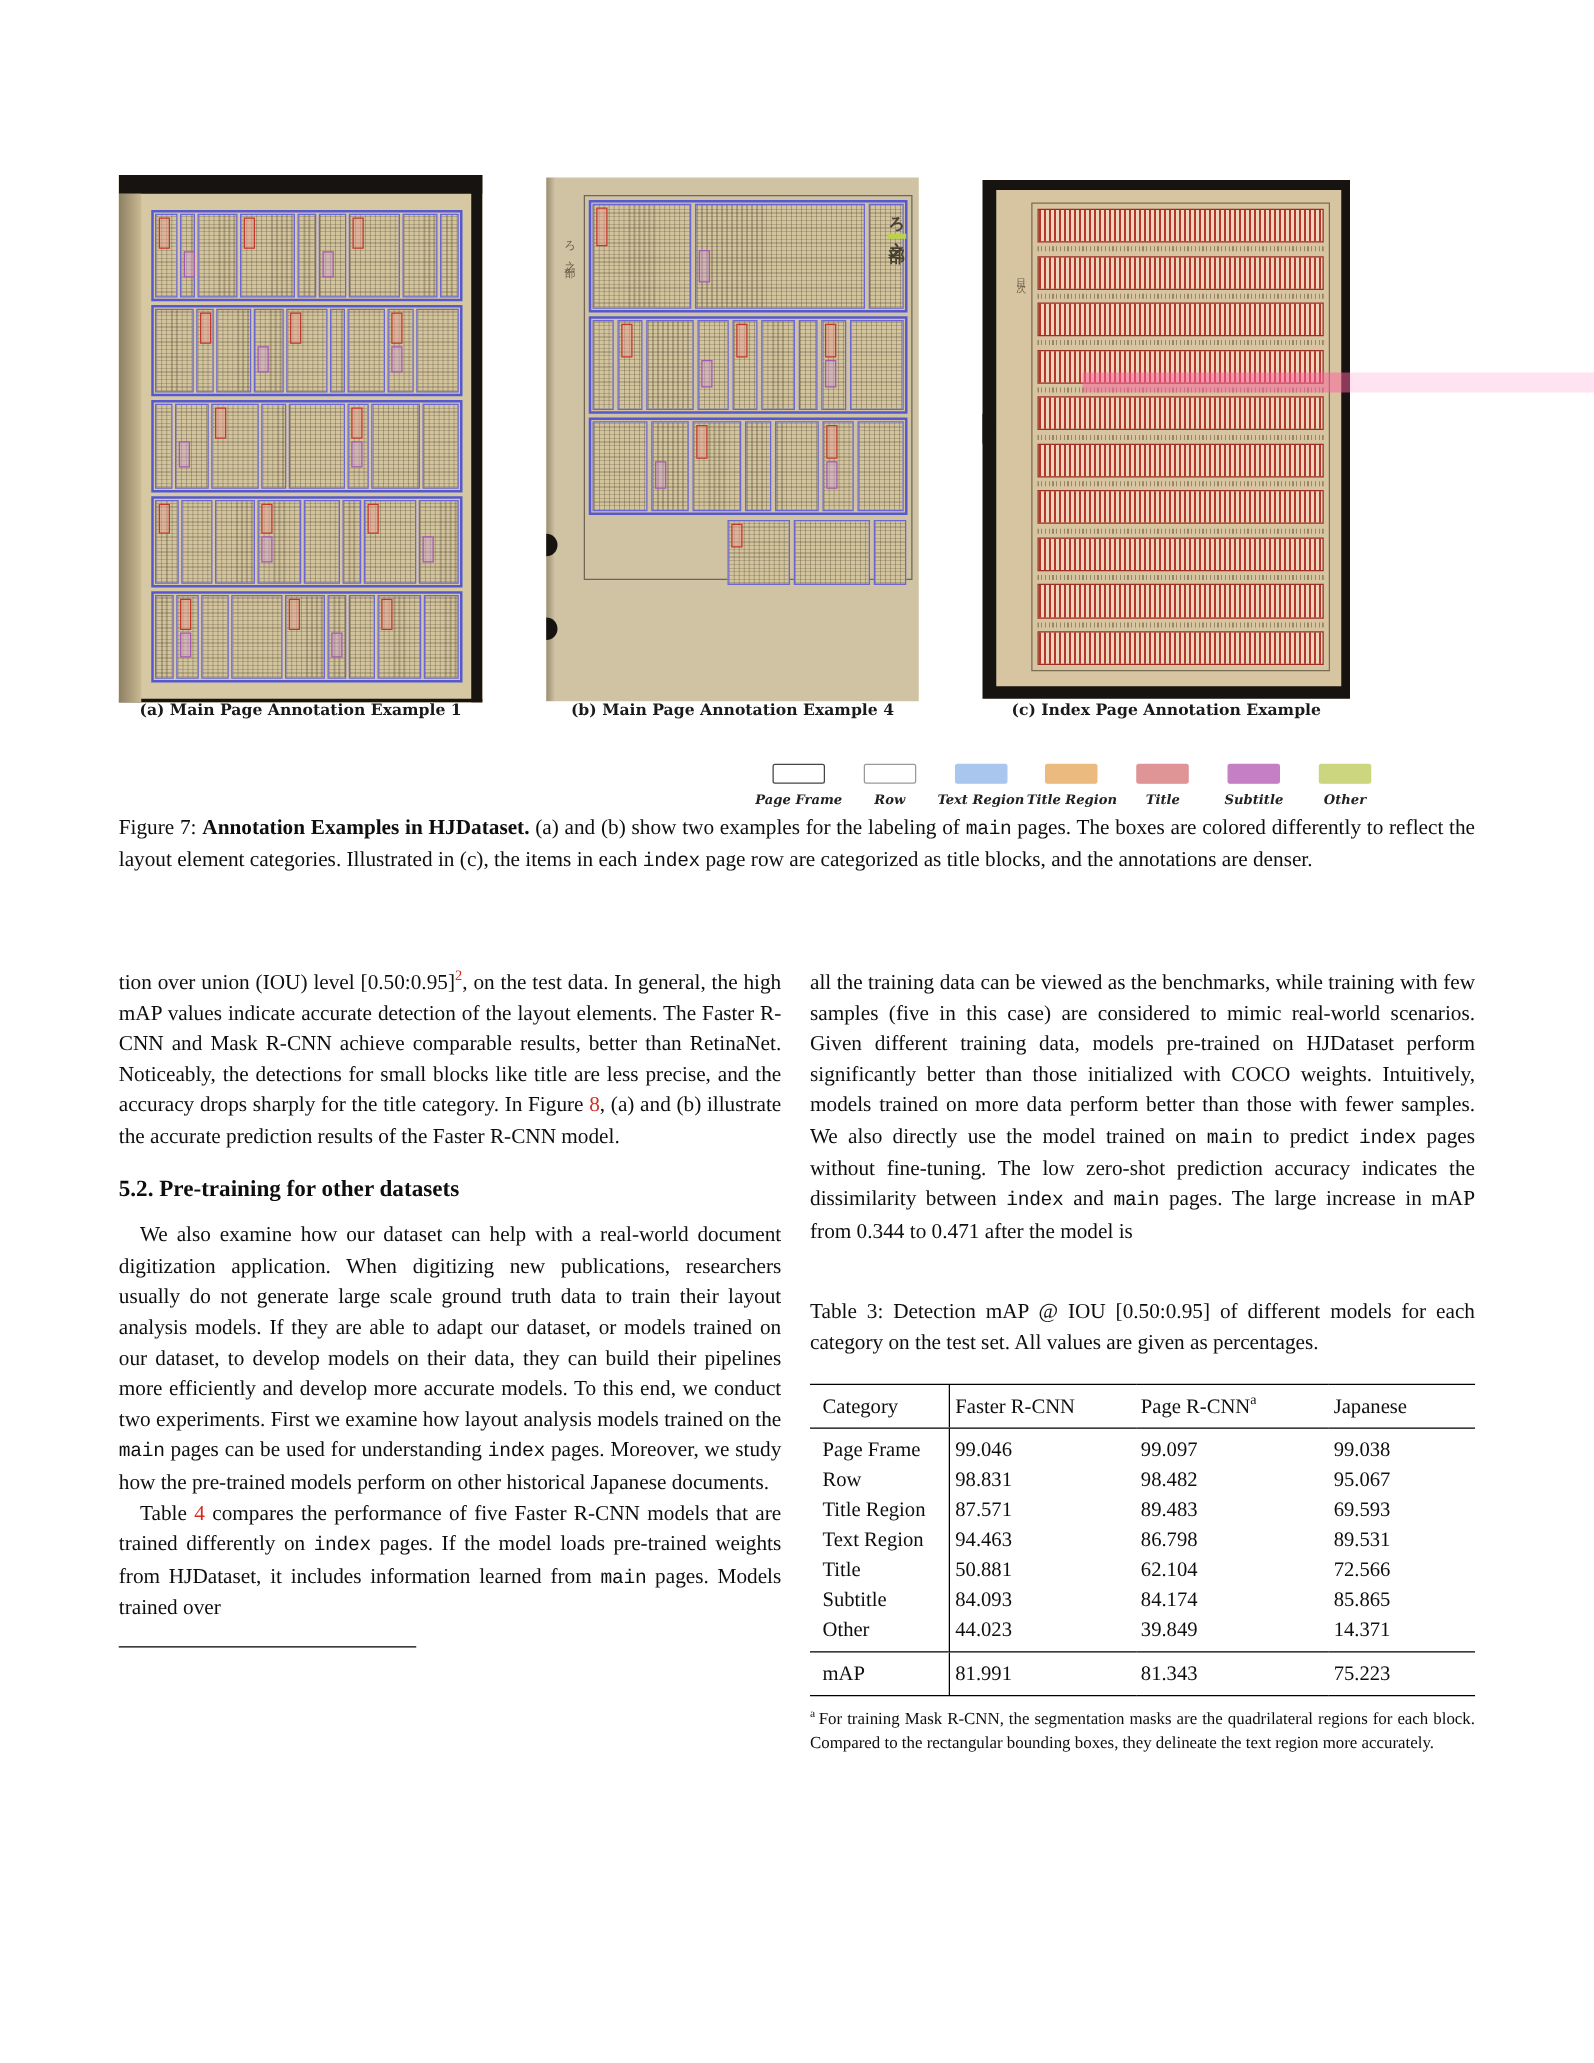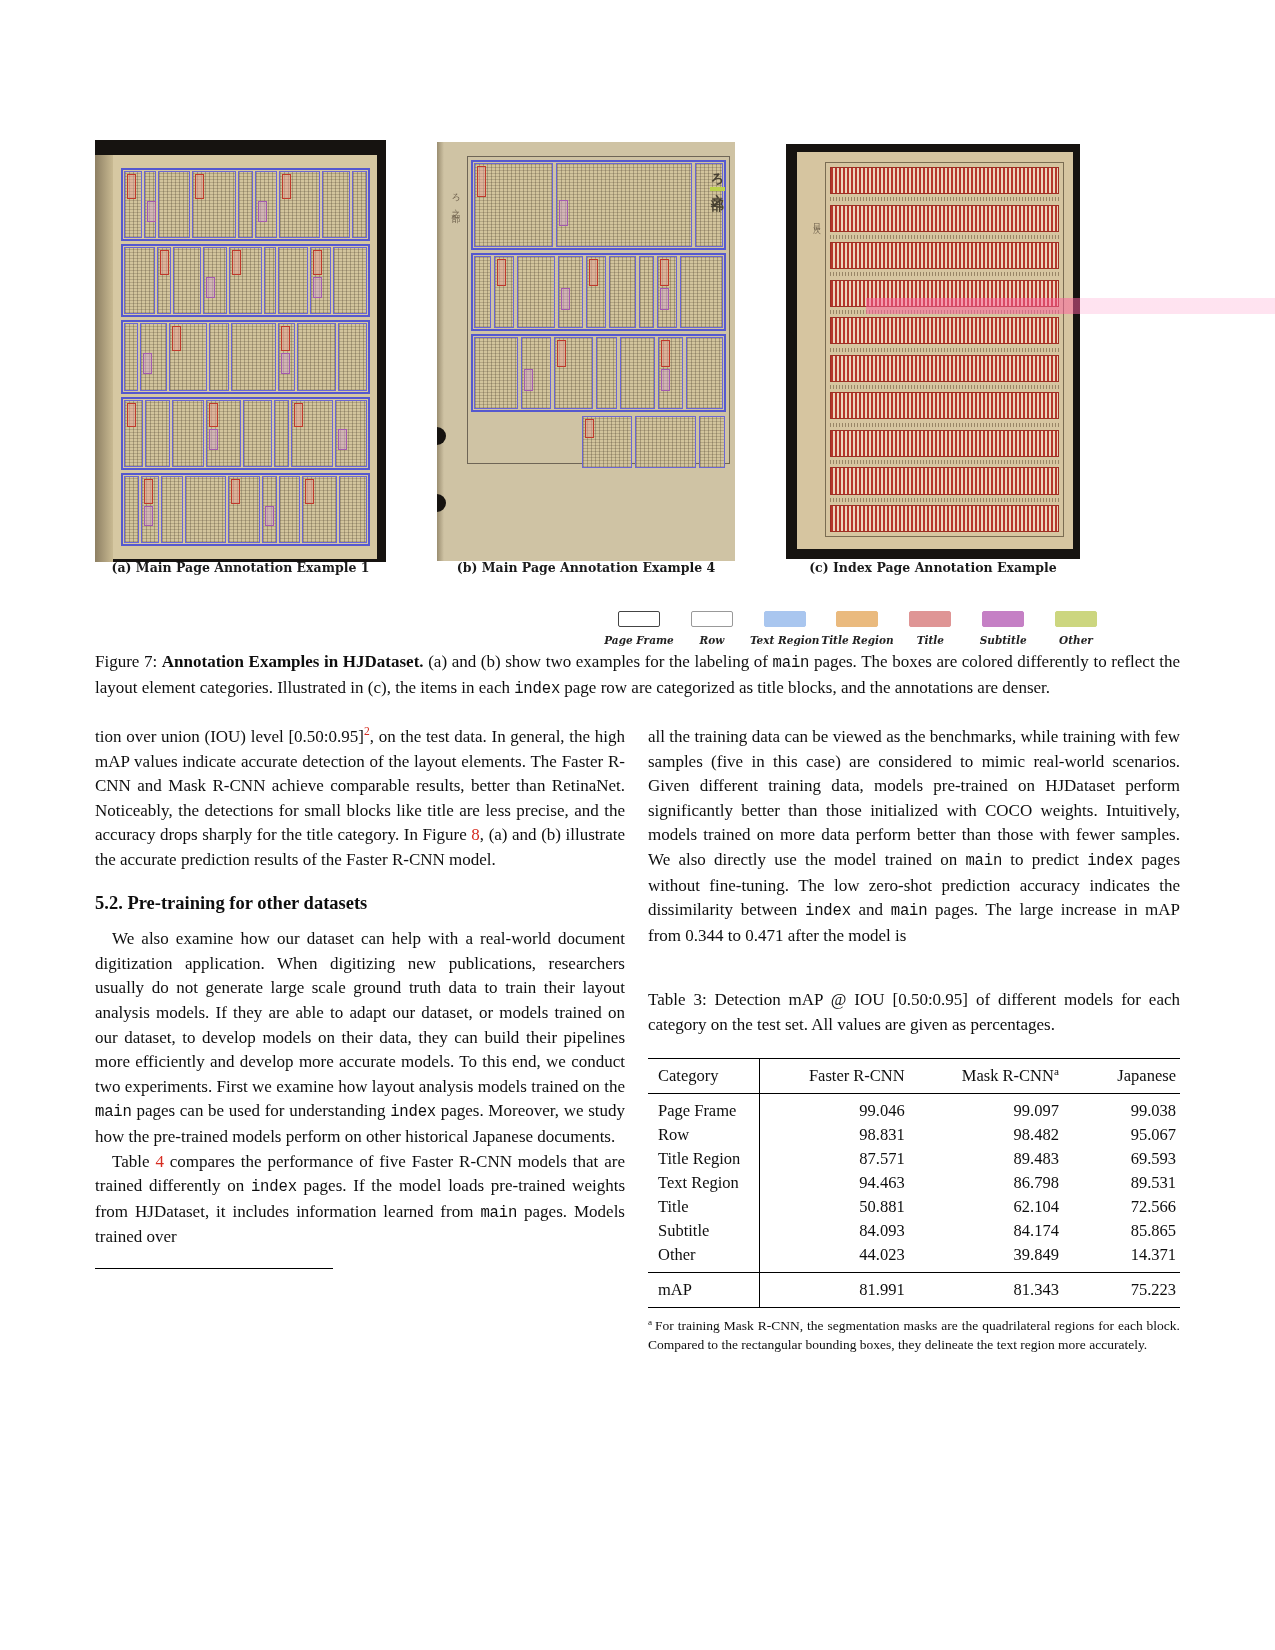--- a/index.html
+++ b/index.html
@@ -62,31 +62,31 @@
   #subcap-b{left:437px;width:298px}
   #subcap-c{left:786px;width:294px}
   .legend{position:absolute;left:604px;top:611px;width:507px;display:flex;justify-content:space-between}
   .leg-item{display:flex;flex-direction:column;align-items:center;width:70px}
   .leg-swatch{width:42px;height:16px;border-radius:2px;box-sizing:border-box}
   .leg-label{margin-top:7px;font-family:"DejaVu Serif",serif;font-style:italic;font-weight:bold;
      font-size:10.5px;color:#222;white-space:nowrap}
 
   
   .caption{position:absolute;left:95px;top:650px;width:1085px;font-size:17px;line-height:24.5px;text-align:justify}
-  .col{position:absolute;top:725px;font-size:17px;line-height:24.6px;text-align:justify}
+  .col{position:absolute;top:774px;font-size:17px;line-height:24.6px;text-align:justify}
   #col-left{left:95px;width:530px}
   #col-right{left:648px;width:532px}
   p{margin:0}
   .indent{text-indent:17px}
   h2.sect{font-size:18.5px;margin:18px 0 12px 0;font-weight:bold;text-align:left;font-family:"Liberation Serif",serif}
   .fnrule{width:238px;border-top:1px solid #000;margin-top:18px;margin-bottom:7px}
   .footnote{font-size:13.5px;line-height:19px;text-indent:14px}
   .tablecap{margin-top:40px}
   table.t3{margin-top:20px;border-collapse:collapse;width:100%;font-size:16.5px;line-height:22px}
-  .t3 th,.t3 td{padding:1px 4px;font-weight:normal;text-align:right}
+  .t3 th,.t3 td{padding:1px 4px;font-weight:normal;text-align:left}
   .t3 th:first-child,.t3 td:first-child{text-align:left;padding-left:10px}
   .t3 thead th{border-top:1.7px solid #000;border-bottom:1.1px solid #000;padding-top:6px;padding-bottom:6px}
   .t3 .vline{border-left:1px solid #000}
   .t3 tr.first td{padding-top:6px}
   .t3 tr.lastbody td{padding-bottom:6px}
   .t3 tr.maprow td{border-top:1.1px solid #000;border-bottom:1.7px solid #000;padding-top:6px;padding-bottom:6px}
   .tfoot{font-size:13.5px;line-height:19px;margin-top:8px;text-align:justify}
 
   .b{font-weight:bold}
   .mono{font-family:"Liberation Mono",monospace;font-size:.92em;letter-spacing:-.2px}
@@ -342,21 +342,21 @@
   </div>
 
   <div id="col-right" class="col">
     <p class="rich"><span>all the training data can be viewed as the benchmarks, while training with few samples (five in this case) are considered to mimic real-world scenarios. Given different training data, models pre-trained on HJDataset perform significantly better than those initialized with COCO weights. Intuitively, models trained on more data perform better than those with fewer samples. We also directly use the model trained on </span><span class="mono">main</span><span> to predict </span><span class="mono">index</span><span> pages without fine-tuning. The low zero-shot prediction accuracy indicates the dissimilarity between </span><span class="mono">index</span><span> and </span><span class="mono">main</span><span> pages. The large increase in mAP from 0.344 to 0.471 after the model is</span></p>
     <p class="tablecap rich"><span>Table 3: Detection mAP @ IOU [0.50:0.95] of different models for each category on the test set. All values are given as percentages.</span></p>
     <table class="t3">
       <thead>
         <tr>
           <th style="width:21%">Category</th>
           <th class="vline" style="width:28%">Faster R-CNN</th>
-          <th style="width:29%"><span>Mask R-CNN</span><sup class="sup">a</sup></th>
+          <th style="width:29%"><span>Page R-CNN</span><sup class="sup">a</sup></th>
           <th style="width:22%">Japanese</th>
         </tr>
       </thead>
       <tbody id="t3-body">
           <tr class="first">
             <td>Page Frame</td>
             <td class="vline">99.046</td>
             <td>99.097</td>
             <td>99.038</td>
           </tr>

